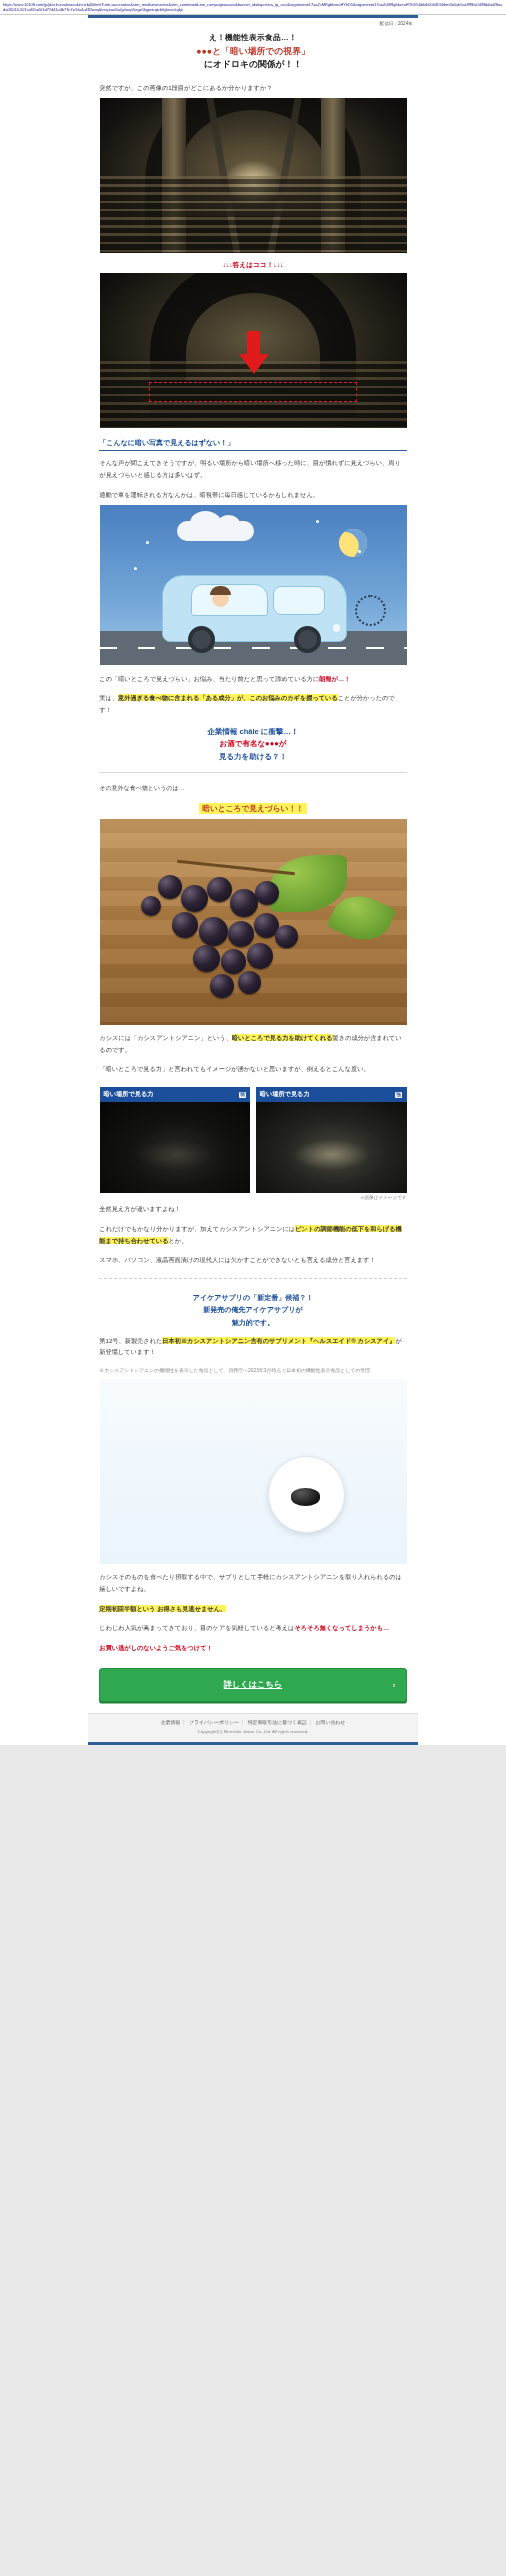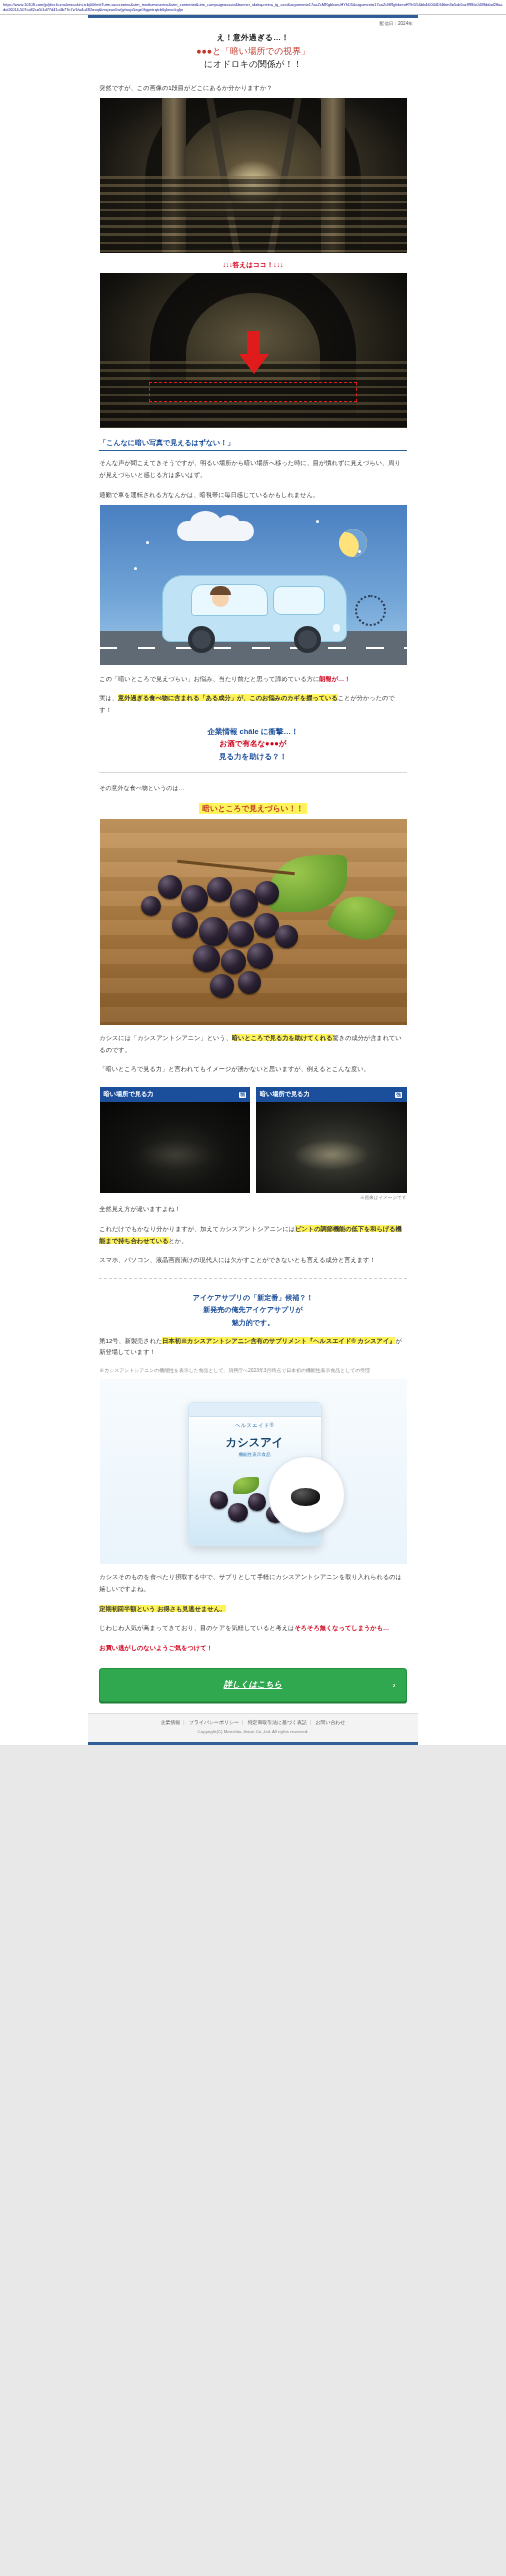--- a/index.html
+++ b/index.html
@@ -48,21 +48,21 @@
   }
   .headline .l1 {
     font-size: 7.7px;
     font-weight: bold;
     color: #222;
     letter-spacing: 0.3px;
     margin-bottom: 2.6px;
   }
   .headline .l2 {
     font-size: 8.8px;
-    font-weight: normal;
+    font-weight: bold;
     color: #222;
     line-height: 1.5;
   }
   .headline .l2 .em { color: #c0392b; }
   .body-txt {
     font-size: 6.2px;
     line-height: 1.85;
     color: #3a3a3a;
     padding: 3.1px 11.3px 5.2px 11.3px;
   }
@@ -333,21 +333,20 @@
 
   
   .cta-wrap { padding: 9.3px 11.3px 11.3px 11.3px; }
   .cta {
     display:block; width:100%; background:#2fa84f;
     border: 0.5px solid #24913f; border-radius:3.1px;
     color:#fff; font-size:8.2px; font-weight:bold;
     text-align:center; padding: 10.3px 0; position:relative;
     box-shadow: 0 1.5px 0 #1f7e36;
     cursor:pointer;
-    font-style:italic;
   }
   .cta .chev { position:absolute; right:10.3px; top:50%; transform:translateY(-50%); font-size:7.7px; }
 
   
   .footer {
     background:#f3f3f3; border-top:0.5px solid #ddd;
     padding: 5.2px 0 7.2px 0;
   }
   .fnav {
     text-align:center; font-size:4.9px; color:#555; padding-bottom:4.1px;
@@ -365,21 +364,21 @@
 <div class="urlbar">https://www.10108.com/jp/jdeclsurvaler=sakini,tcbj00t/mtiTutm,source=tea&amp;utm_medium=serina&amp;utm_content=t&amp;utm_campaign=sasio&amp;banner_id=bq-retina_tg_cast&amp;argument=17aaZcMRgbkxeuHYhD5&amp;argument=17aaZcMRgbkxeuHYhD5&amp;bb4i0004DI4tbm3=5ob5az999/a0439ddad2ffaada0X014-507sa82c=5t1d77d41u4b77n7z/Uw4u482=eq&amp;tmcjxwa5w/jy/wujx5ogz0hjgwtcqtcb0yknoclcglje</div>
 
 <div class="page">
   <div class="mailwrap">
 
     <div class="topbar"></div>
 
     <div class="hdr-right">配信日：2024年</div>
 
     <div class="headline">
-      <div class="l1">え！意外過ぎる…！</div>
+      <div class="l1">え！機能性表示食品…！</div>
       <div class="l2">
         <span class="em">●●●と「暗い場所での視界」</span><br>
         <span>にオドロキの関係が！！</span>
       </div>
     </div>
 
     <div class="body-txt">突然ですが、この画像の1段目がどこにあるか分かりますか？</div>
 
     <div class="photo ph1">
       <div class="vault"></div>
@@ -519,34 +518,20 @@
       <span>魅力的です。</span>
     </div>
 
     <div class="body-txt">
       <span>第12号、新製売された</span><span class="mark-y">日本初※カシスアントシアニン含有のサプリメント『ヘルスエイド® カシスアイ』</span><span>が新登場しています！</span>
     </div>
 
     <div class="small-note">※カシスアントシアニンの機能性を表示した食品として、消費庁へ2023年3月時点で日本初の機能性表示食品としての受理</div>
 
     <div class="photo ph5">
-      <div class="pouch">
-        <div class="seal"></div>
-        <div class="brand">ヘルスエイド®</div>
-        <div class="title">カシスアイ</div>
-        <div class="sub">機能性表示食品</div>
-        <div class="berries">
-          <div class="berry" style="left:5.2px; top:15.5px; width:17.5px; height:17.5px;"></div>
-          <div class="berry" style="left:23px; top:27px; width:19.6px; height:19.6px;"></div>
-          <div class="berry" style="left:43px; top:17.5px; width:17.5px; height:17.5px;"></div>
-          <div class="berry" style="left:61px; top:29px; width:18.5px; height:18.5px;"></div>
-          <div class="berry" style="left:78px; top:18.5px; width:16.5px; height:16.5px;"></div>
-          <div class="leaf" style="left:28px; top:1px; width:26px; height:17.5px;"></div>
-        </div>
-      </div>
       <div class="circle"></div>
       <div class="pill"></div>
     </div>
 
     <div class="body-txt">
       <span>カシスそのものを食べたり摂取する中で、サプリとして手軽にカシスアントシアニンを取り入れられるのは嬉しいですよね。</span>
     </div>
     <div class="body-txt">
       <span class="mark-y">定期初回半額という お得さも見逃せません。</span>
     </div>

